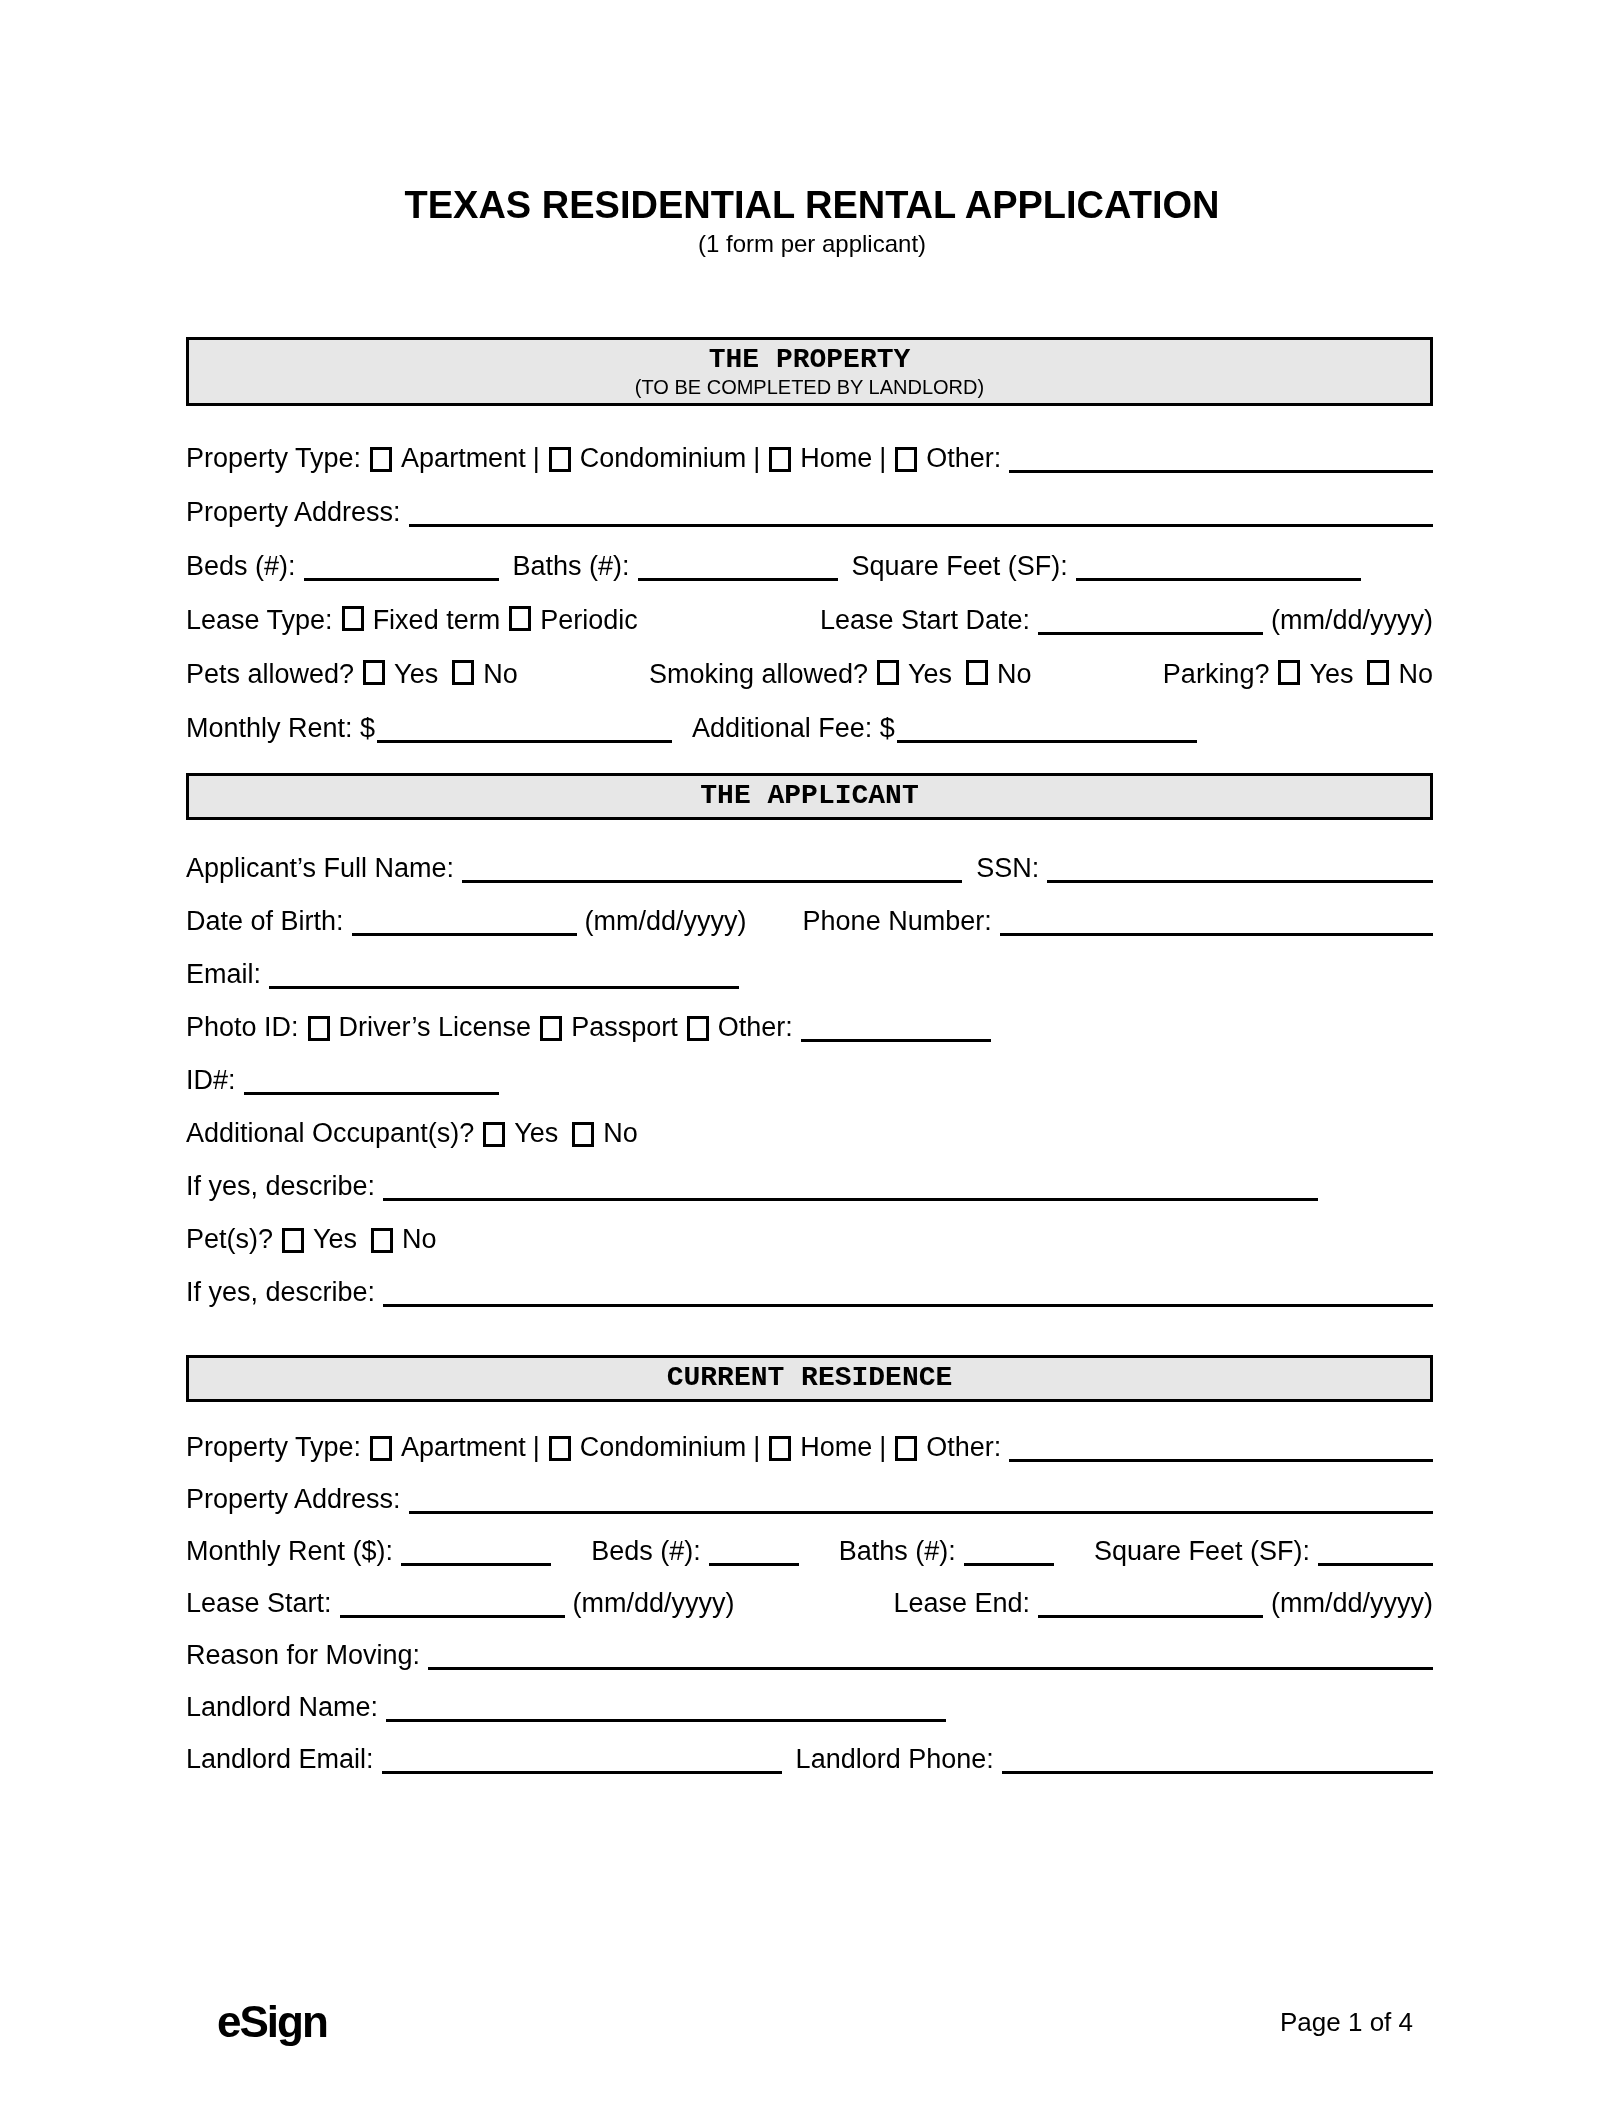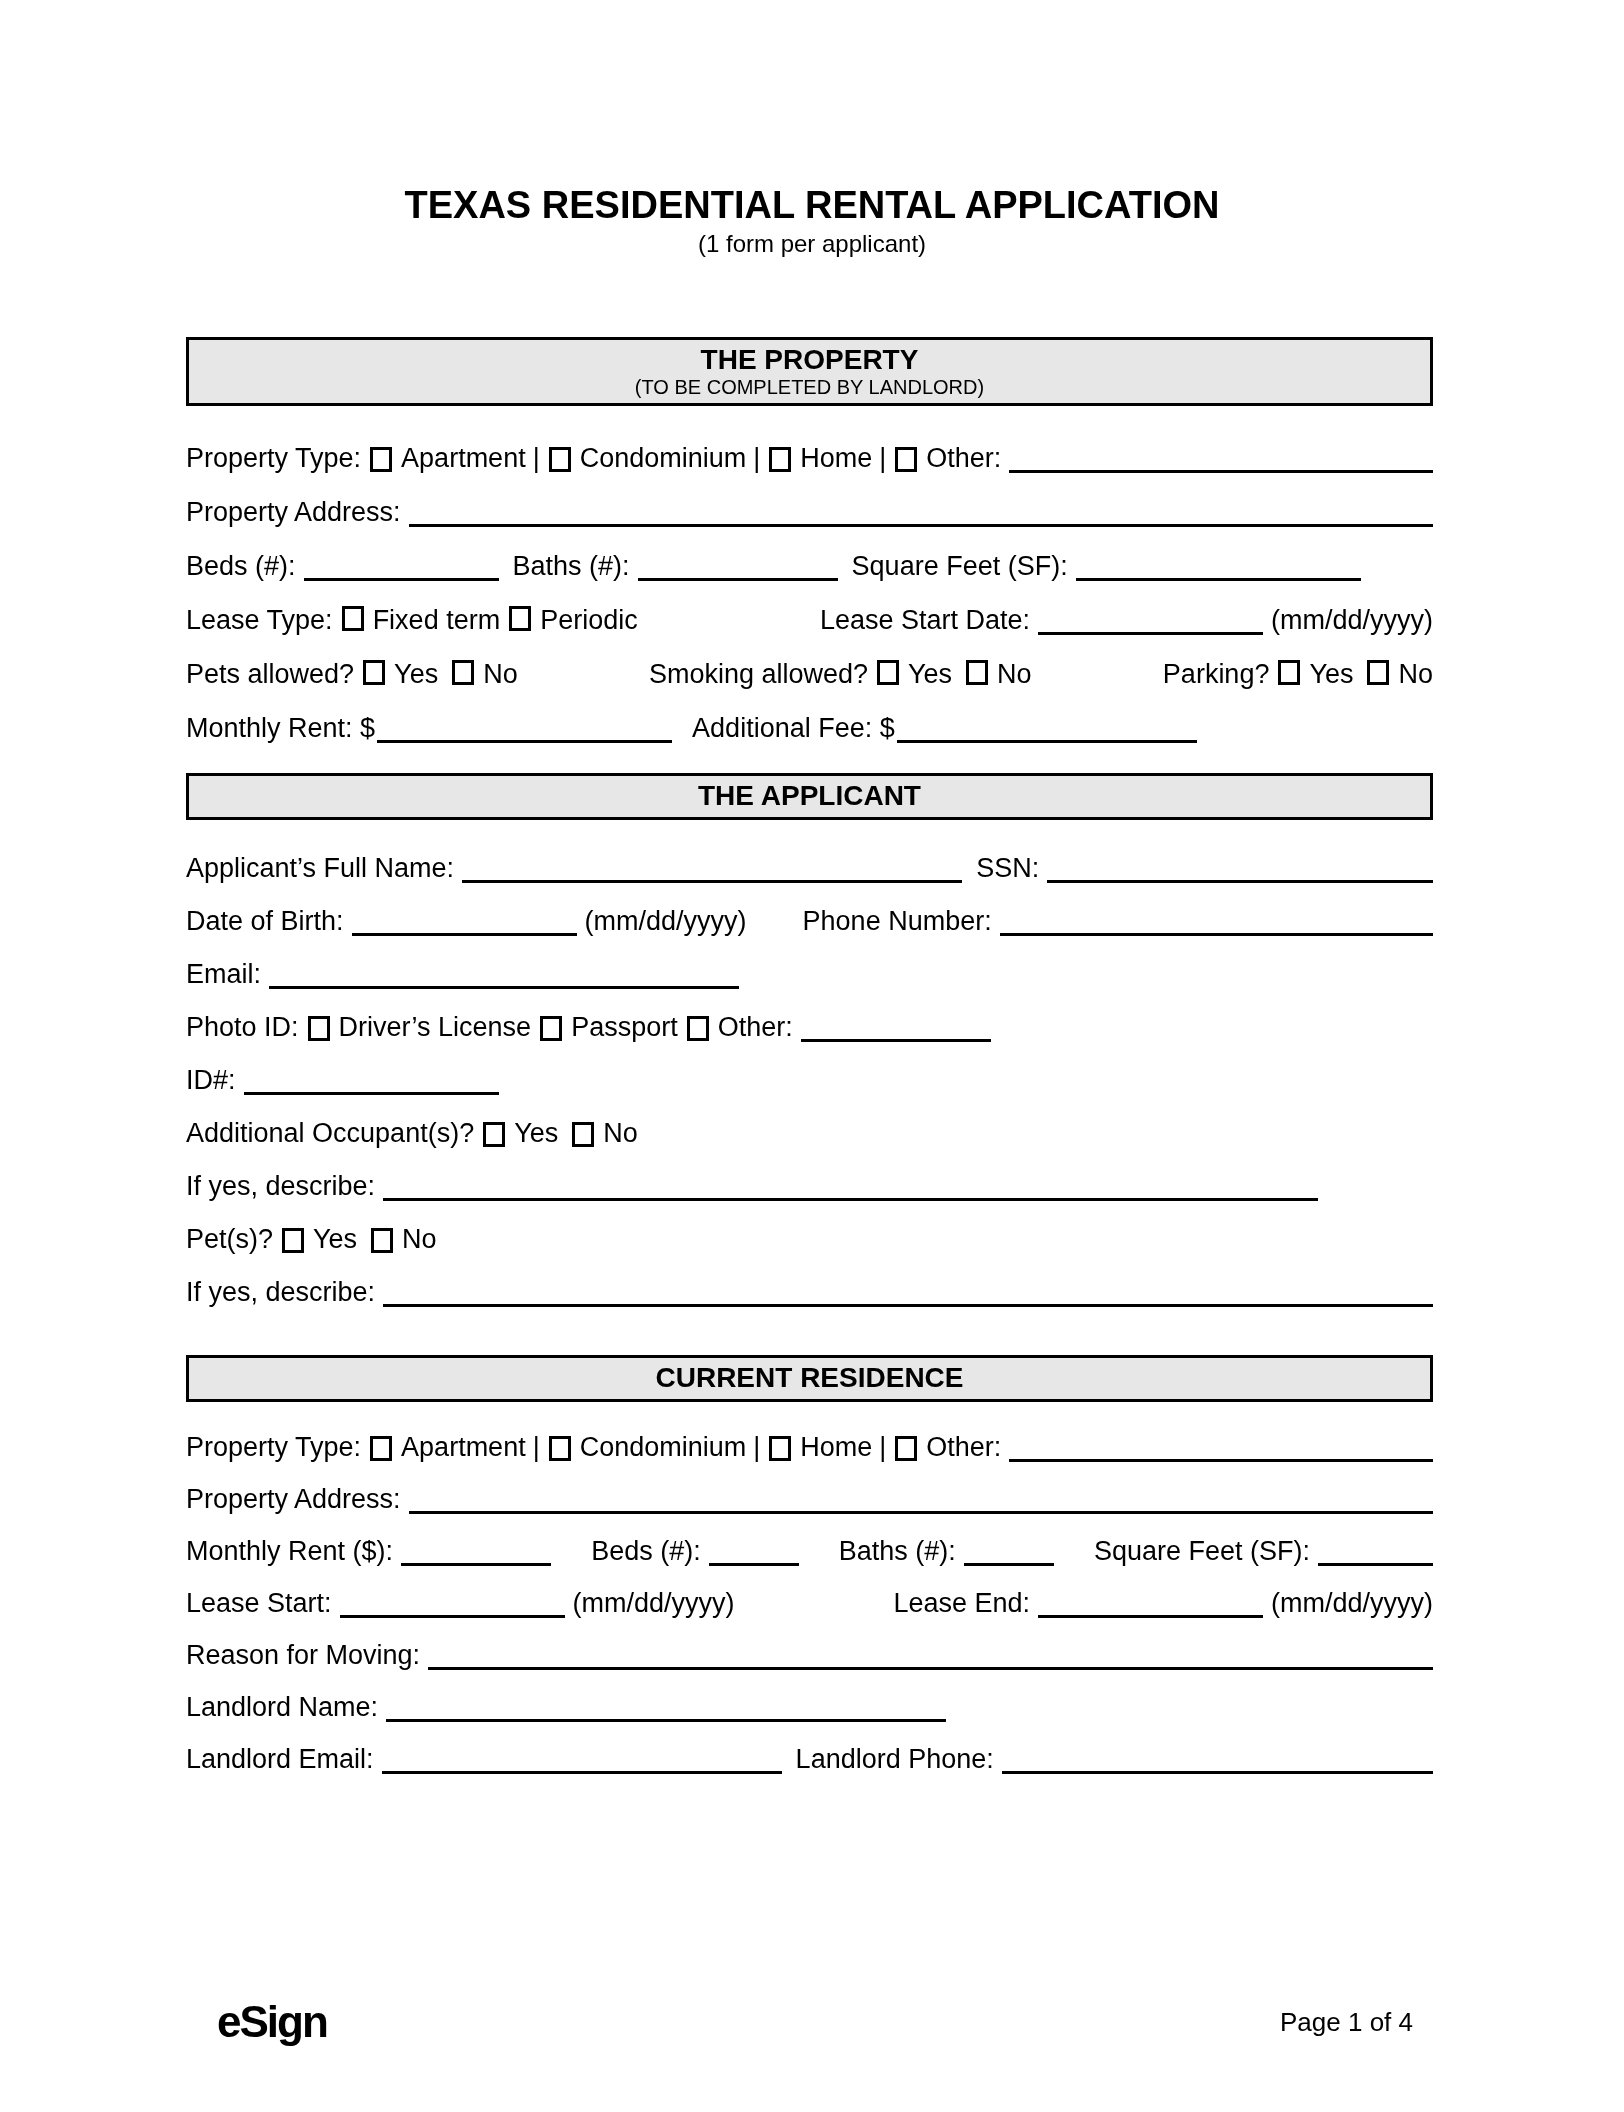--- a/index.html
+++ b/index.html
@@ -17,21 +17,21 @@
   .doc-subtitle { font-size:24px; line-height:30px; margin-top:4px; }
 
   .content { position:absolute; left:186px; top:0; width:1247px; }
 
   .section-header {
     border:3px solid #000;
     background:#e7e7e7;
     text-align:center;
     padding:4px 0 5px 0;
   }
-  .section-heading { font-size:28px; font-weight:bold; line-height:32px; }
+  .section-heading { font-size:28px; font-weight:bold; line-height:32px;font-family:Liberation Mono, monospace; }
   .section-subheading { font-size:20px; line-height:22px; }
 
   .mt-hdr1 { margin-top:337px; }
   .mt-hdr2 { margin-top:28px; }
   .mt-hdr3 { margin-top:46px; }
 
   .row {
     display:flex;
     align-items:flex-end;
     height:34px;

